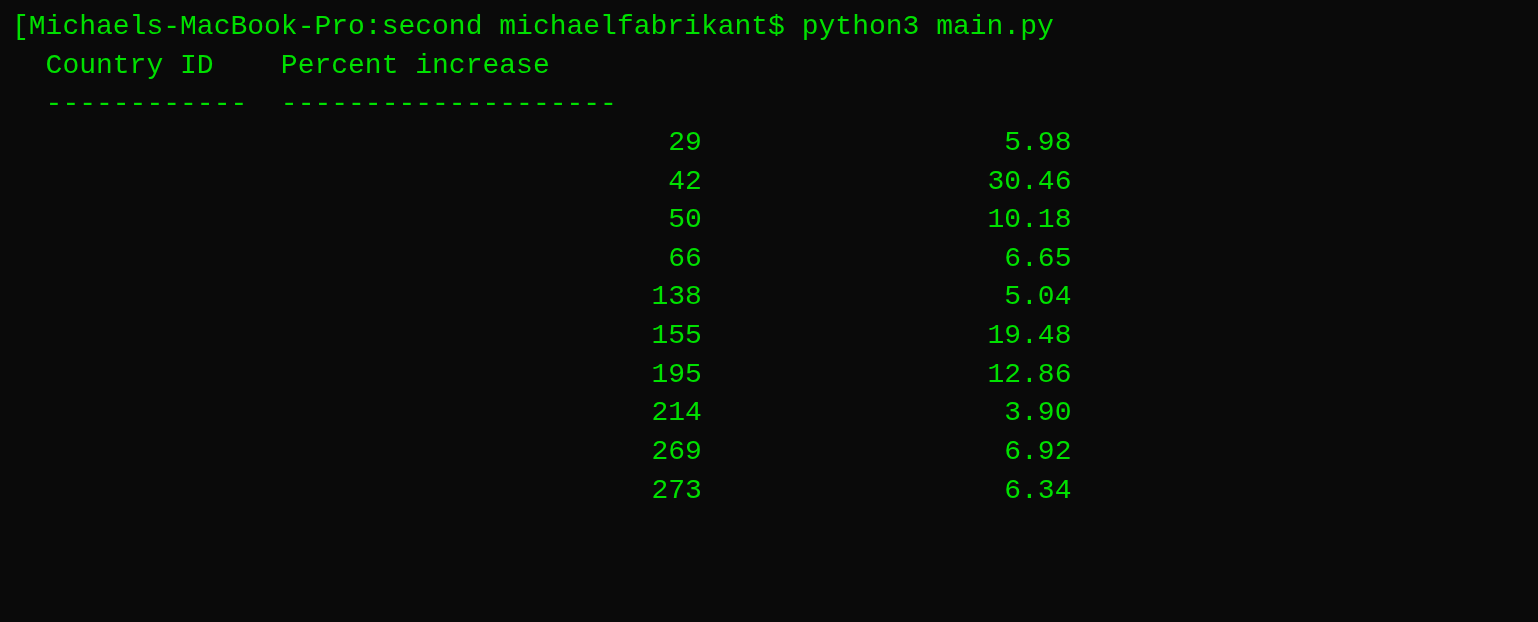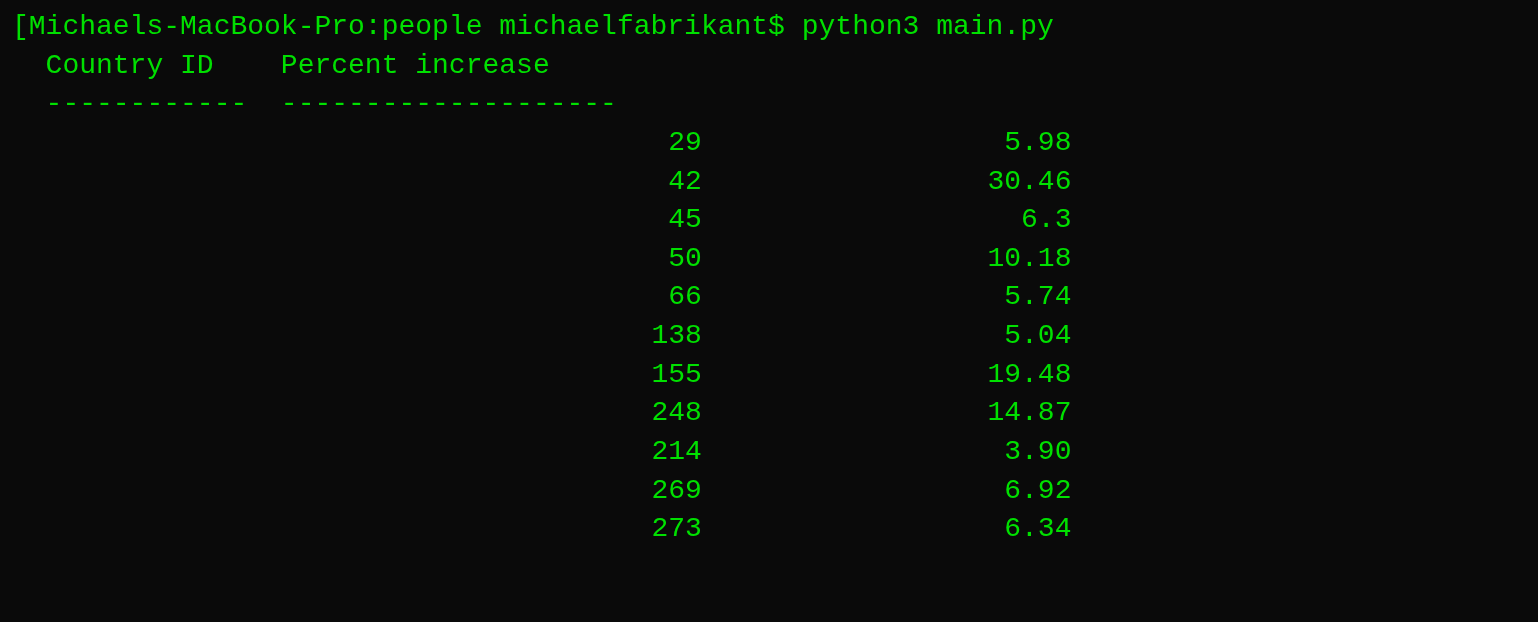--- a/index.html
+++ b/index.html
@@ -24,29 +24,28 @@
     .table-row {
       white-space: pre;
       line-height: 1.38;
       text-align: center;
     }
   </style>
 </head>
 <body>
 
 <div>
-  <div class="terminal-line">[Michaels-MacBook-Pro:people michaelfabrikant$ python3 main.py</div>
+  <div class="terminal-line">[Michaels-MacBook-Pro:second michaelfabrikant$ python3 main.py</div>
   <div class="terminal-line">  Country ID    Percent increase</div>
   <div class="terminal-line">  ------------  --------------------</div>
   <div id="data-rows">
       <div class="table-row">            29                  5.98</div>
       <div class="table-row">            42                 30.46</div>
-      <div class="table-row">            45                   6.3</div>
       <div class="table-row">            50                 10.18</div>
-      <div class="table-row">            66                  5.74</div>
+      <div class="table-row">            66                  6.65</div>
       <div class="table-row">           138                  5.04</div>
       <div class="table-row">           155                 19.48</div>
-      <div class="table-row">           248                 14.87</div>
+      <div class="table-row">           195                 12.86</div>
       <div class="table-row">           214                  3.90</div>
       <div class="table-row">           269                  6.92</div>
       <div class="table-row">           273                  6.34</div>
     </div>
 </div>
 
 </body></html>

